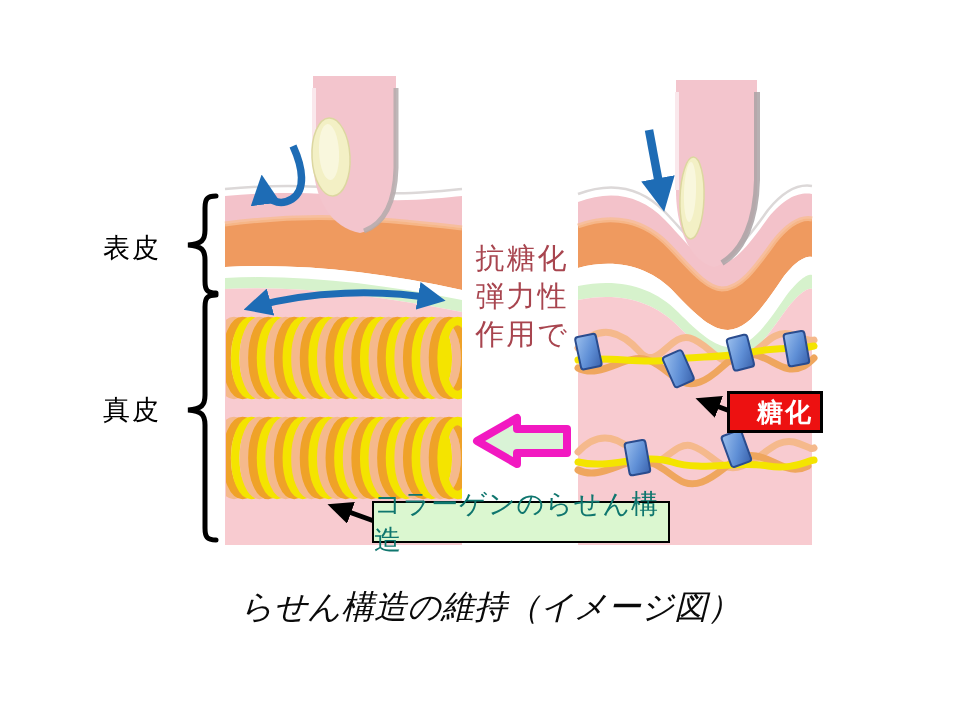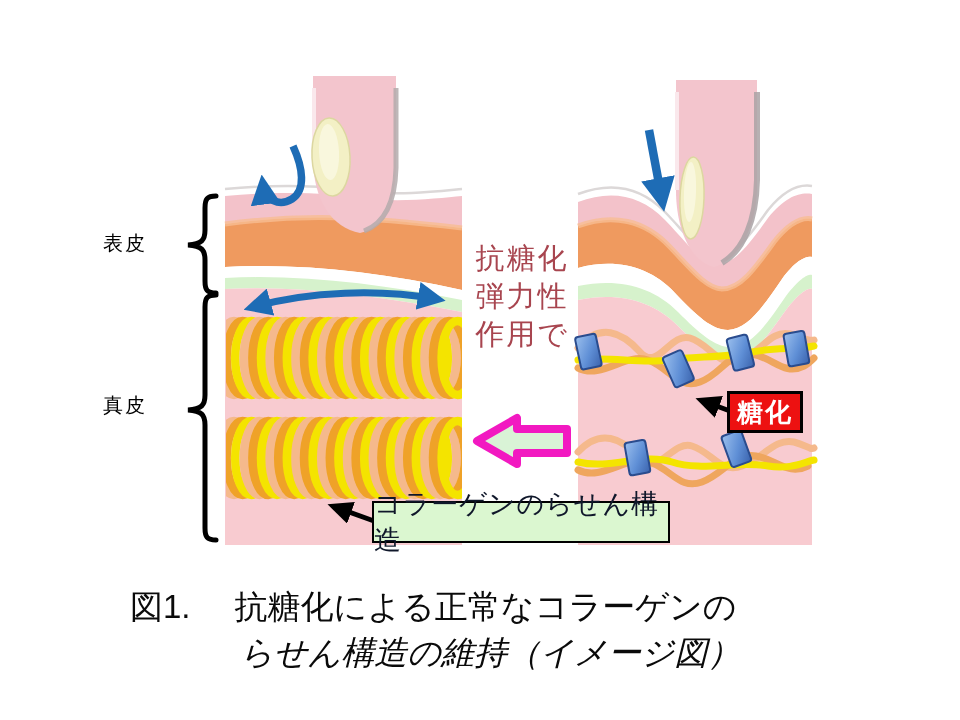--- a/index.html
+++ b/index.html
@@ -1,29 +1,29 @@
 <!DOCTYPE html>
 <html><head>
 <meta charset="utf-8">
 <style>
   html,body{margin:0;padding:0;}
   body{width:960px;height:720px;position:relative;background:#ffffff;overflow:hidden;
        font-family:"Liberation Sans","DejaVu Sans",sans-serif;}
   #art{position:absolute;left:0;top:0;}
   .abs{position:absolute;}
-  .skin-label{font-size:20px;color:#000;letter-spacing:2px;}
+  .skin-label{font-size:27px;color:#000;letter-spacing:2px;}
   .center-msg{left:458px;top:239px;width:128px;text-align:center;
       font-size:29px;font-weight:normal;line-height:38px;color:#a8454f;letter-spacing:2px;
       text-shadow:-2px 0 #fff,2px 0 #fff,0 -2px #fff,0 2px #fff,
                   -1px -1px #fff,1px -1px #fff,-1px 1px #fff,1px 1px #fff;}
   .glyc-box{left:727px;top:391px;width:70px;height:36px;background:#ed1111;
       border:3px solid #000;color:#fff;font-size:26px;font-weight:bold;letter-spacing:2px;
-      display:flex;align-items:center;justify-content:center;}
+      display:flex;align-items:center;justify-content:center;padding-left:20px;}
   .callout-box{left:372px;top:501px;width:294px;height:38px;background:#dbf7d0;
-      border:2px solid #000;color:#0f172a;font-size:27px;
+      border:2px solid #000;color:#0f766e;font-size:27px;
       display:flex;align-items:center;justify-content:center;letter-spacing:1px;}
   .caption{left:130px;top:584px;width:700px;font-size:33px;color:#0a0a0a;
       font-weight:500;line-height:46px;}
   .caption .row2{padding-left:110px;font-style:italic;}
   .caption .fig-no{display:inline-block;margin-right:44px;}
 </style>
 </head>
 <body>
 
 <svg id="art" width="960" height="720" viewBox="0 0 960 720">
@@ -203,17 +203,14 @@
   <div>抗糖化</div>
   <div>弾力性</div>
   <div>作用で</div>
 </div>
 
 <div class="abs glyc-box">糖化</div>
 
 <div class="abs callout-box">コラーゲンのらせん構造</div>
 
 <div class="abs caption">
-  <div class="row1">
-    <span class="fig-no">図1.</span><span>抗糖化による正常なコラーゲンの</span>
-  </div>
   <div class="row2">らせん構造の維持（イメージ図）</div>
 </div>
 
 </body></html>

